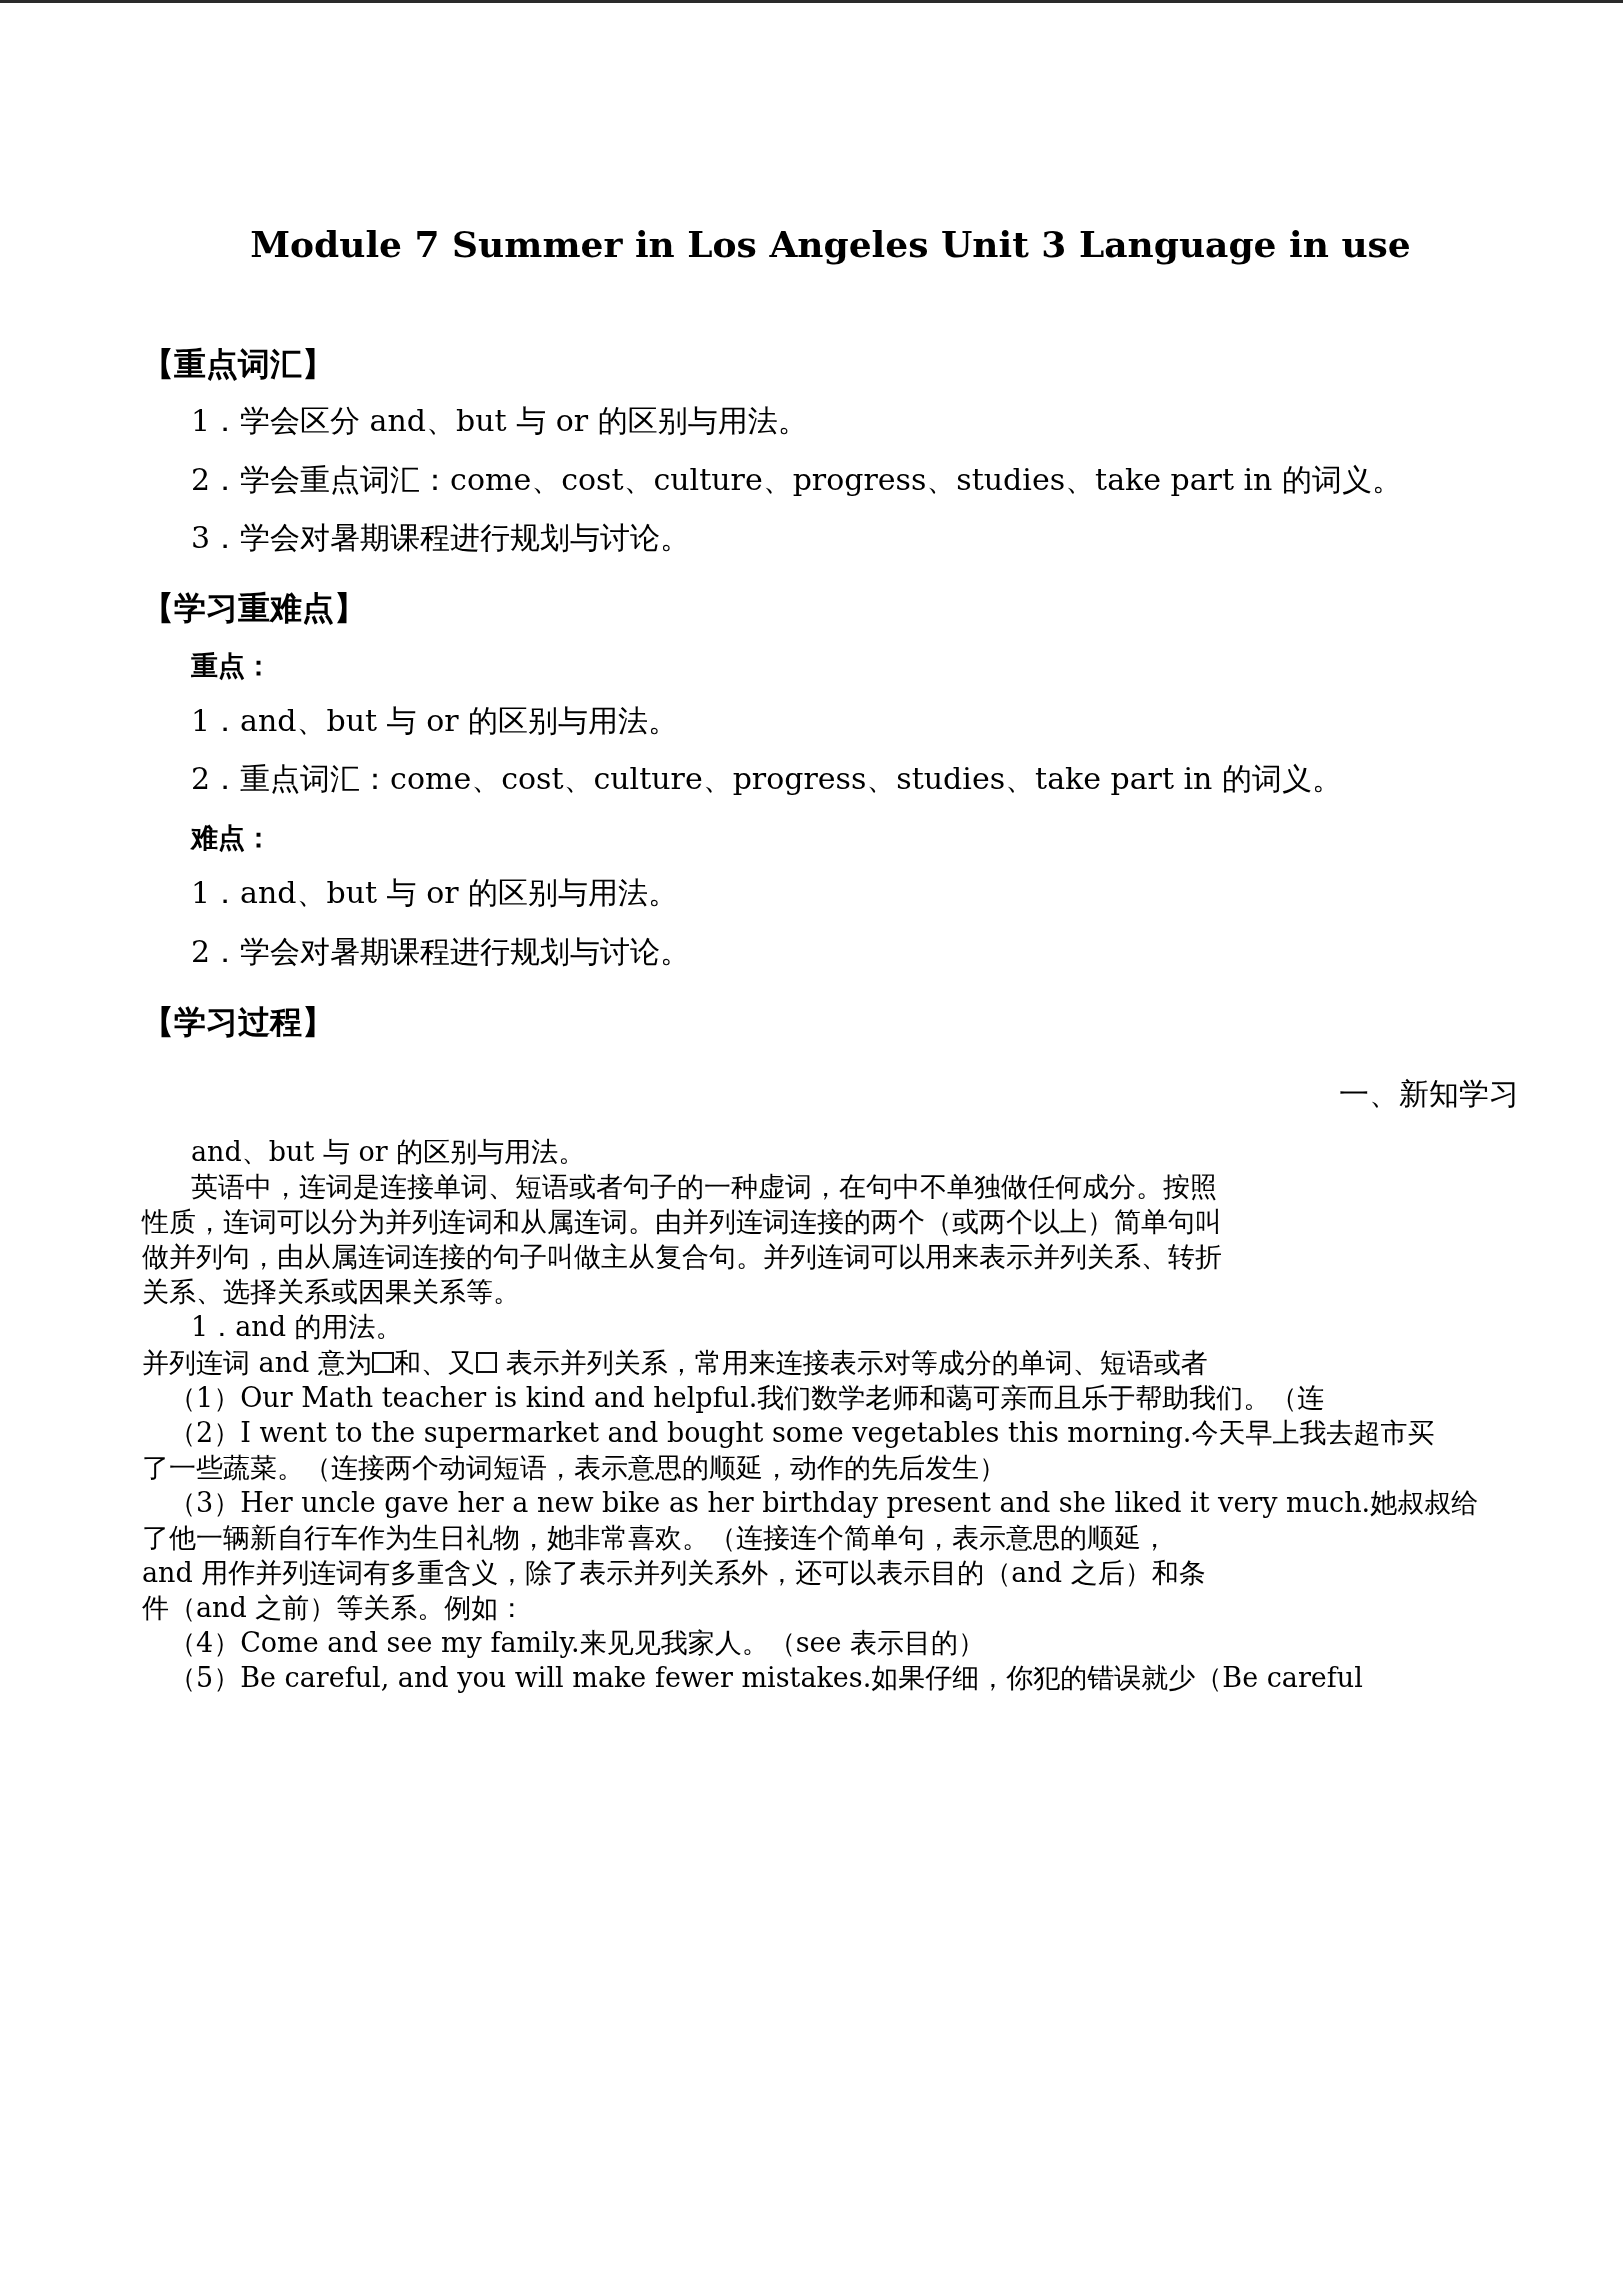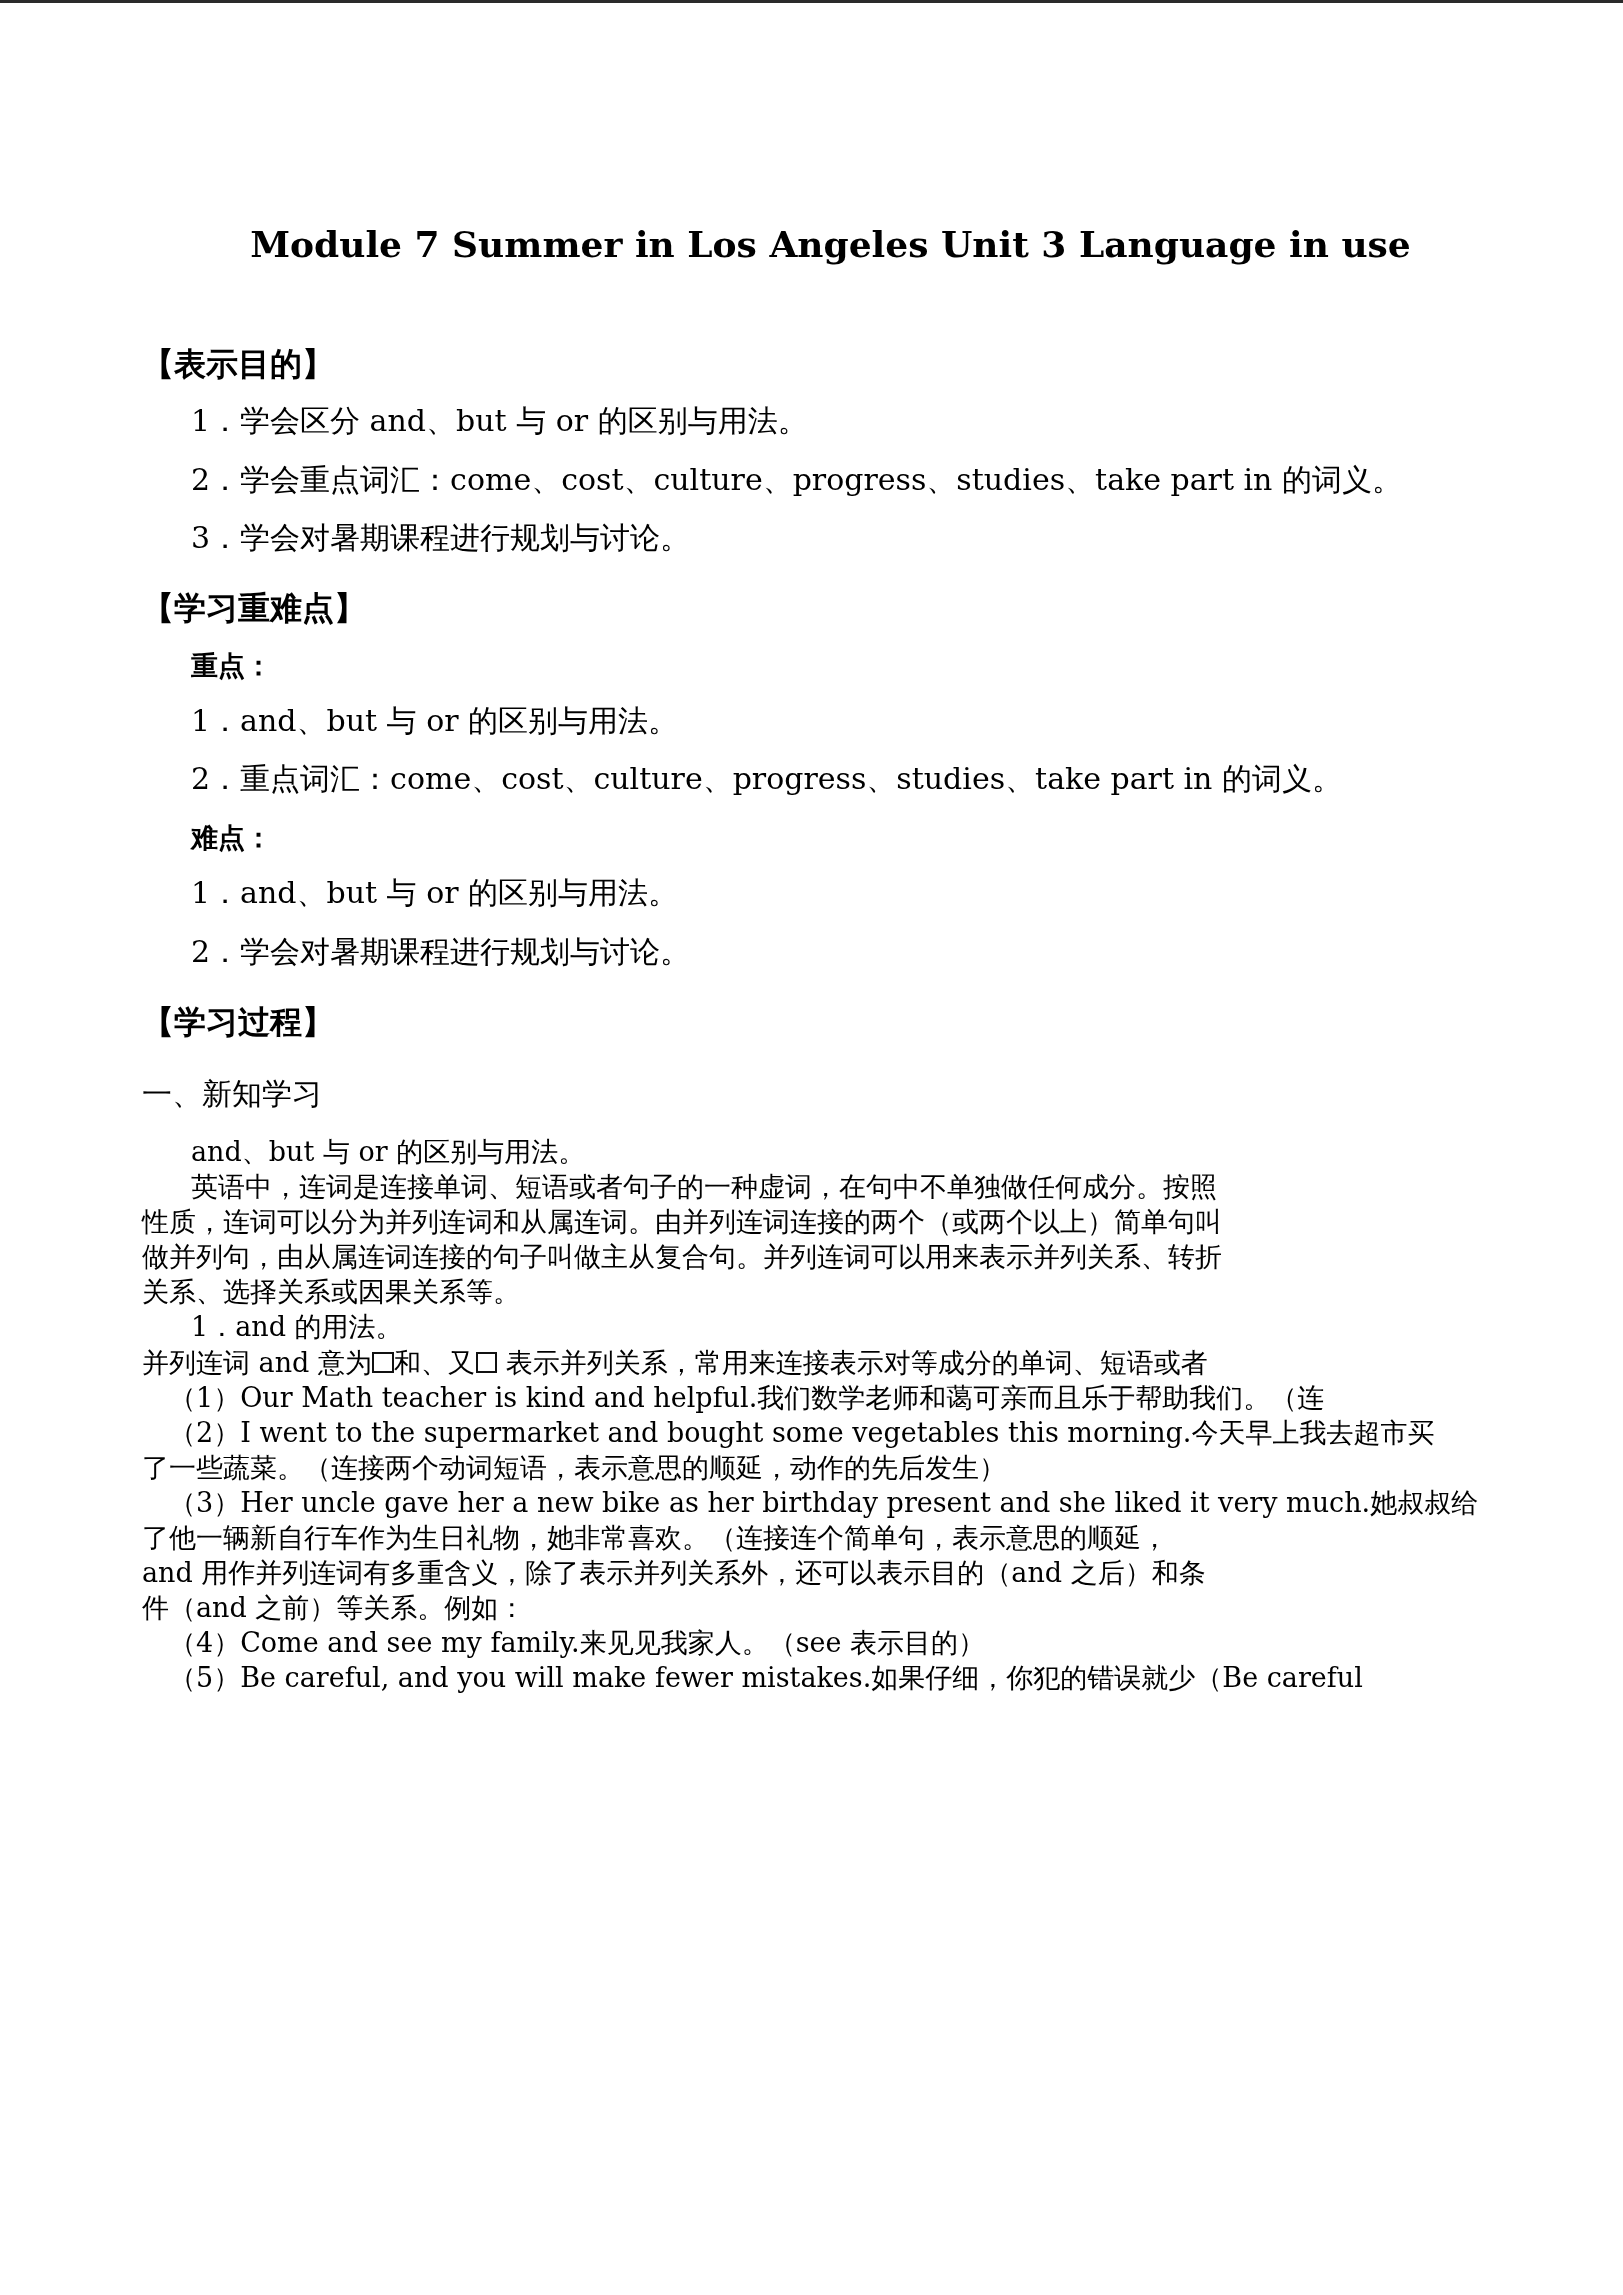--- a/index.html
+++ b/index.html
@@ -81,20 +81,21 @@
     padding-left: 49px;
     padding-top: 15px;
   }
 
   .outline-head {
     font-size: 30px;
     line-height: 1.5;
     margin: 0;
     padding-top: 27px;
     padding-left: 0px;
+    text-align: right;
   }
 
   .body-line {
     font-size: 27px;
     line-height: 1.30;
     margin: 0;
     white-space: pre;
     font-family: "DejaVu Serif", "Liberation Serif", serif;
   }
 
@@ -128,21 +129,21 @@
 <body>
 
 <div class="page">
 
   <div class="scan-edge-top"></div>
 
   <div class="content">
 
     <h1 class="doc-title">Module 7 Summer in Los Angeles Unit 3 Language in use</h1>
 
-    <h2 class="section-head sh-objectives">【表示目的】</h2>
+    <h2 class="section-head sh-objectives">【重点词汇】</h2>
 
     <p class="list-item">1．学会区分 and、but 与 or 的区别与用法。</p>
     <p class="list-item">2．学会重点词汇：come、cost、culture、progress、studies、take part in 的词义。</p>
     <p class="list-item">3．学会对暑期课程进行规划与讨论。</p>
 
     <h2 class="section-head sh-focus">【学习重难点】</h2>
 
     <p class="sub-label">重点：</p>
     <p class="list-item">1．and、but 与 or 的区别与用法。</p>
     <p class="list-item">2．重点词汇：come、cost、culture、progress、studies、take part in 的词义。</p>

